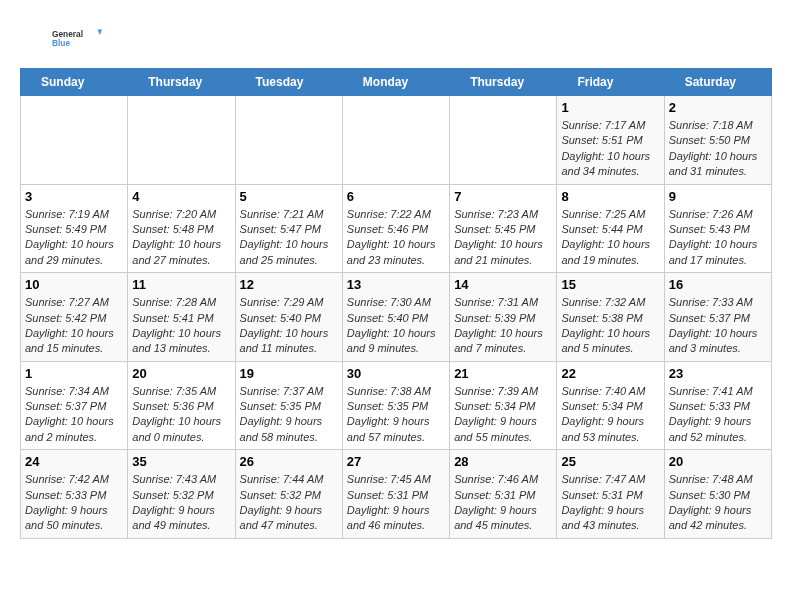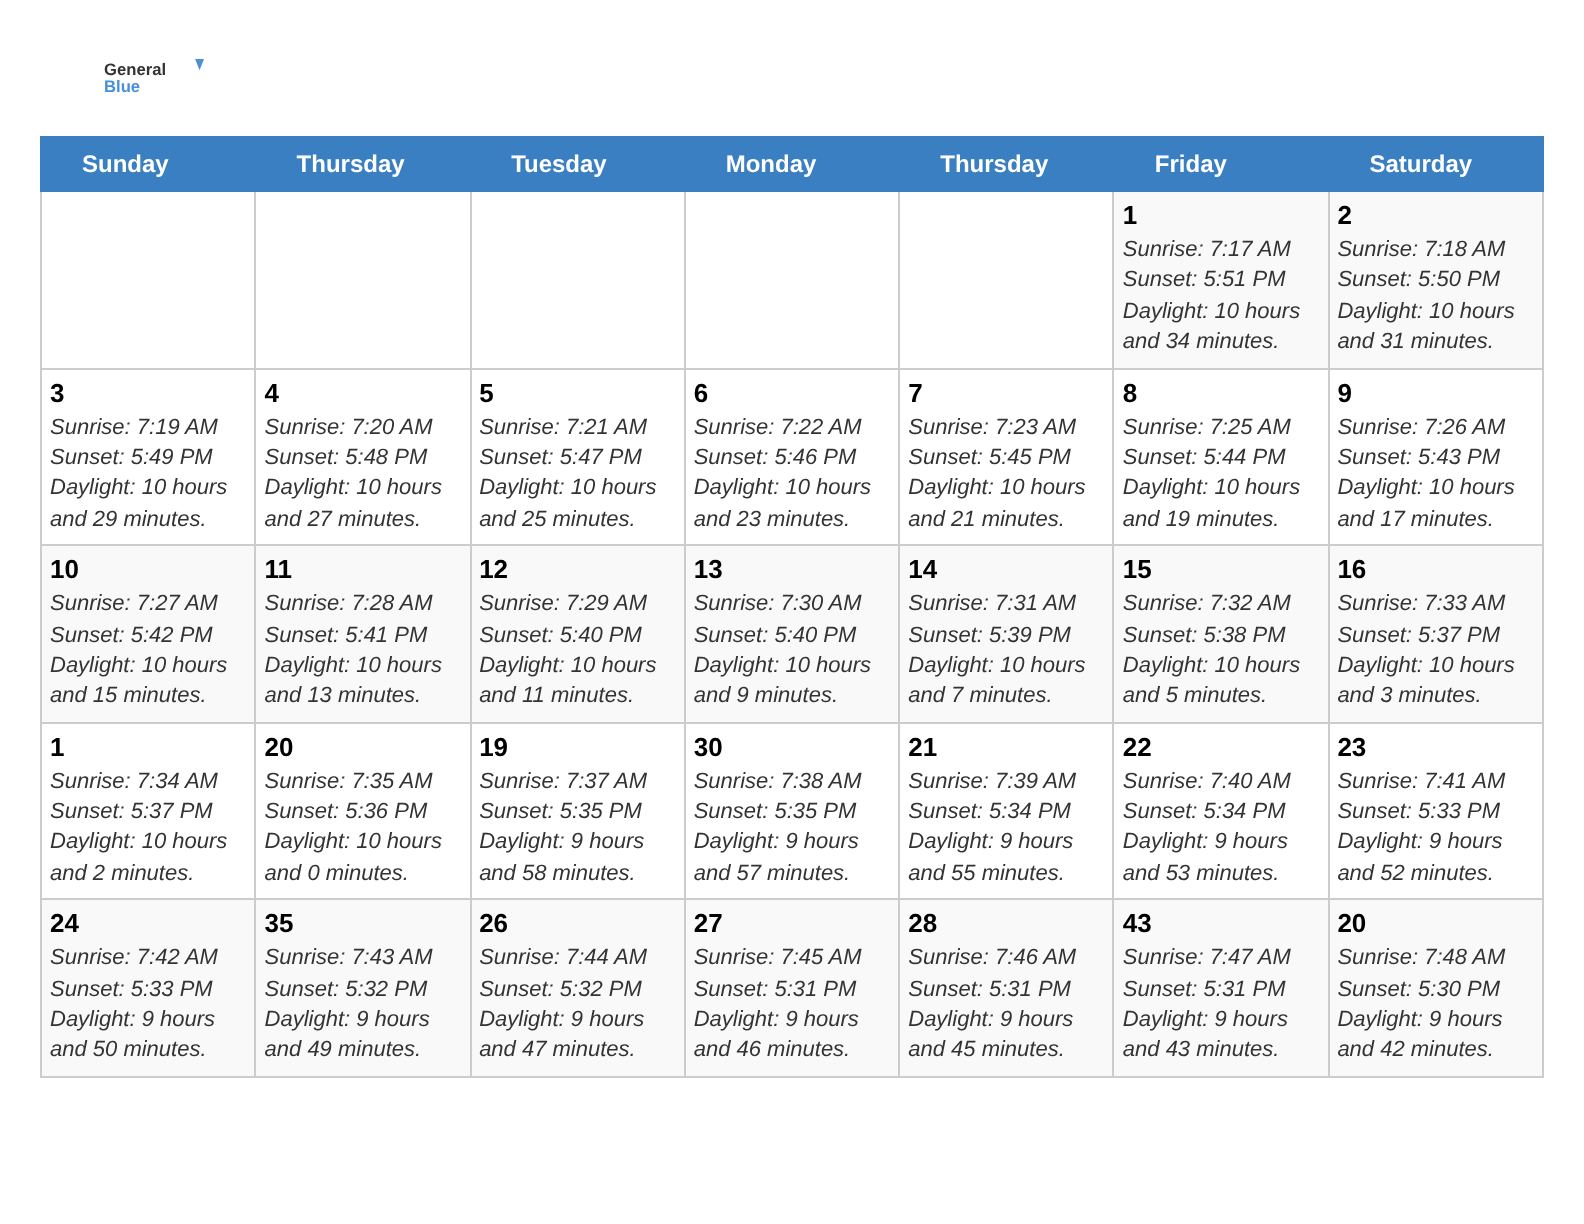--- a/index.html
+++ b/index.html
@@ -227,21 +227,21 @@
         </td>
         <td>
           <span class="day-number">27</span>
           <div class="day-info">Sunrise: 7:45 AM<br>Sunset: 5:31 PM<br>Daylight: 9 hours and 46 minutes.</div>
         </td>
         <td>
           <span class="day-number">28</span>
           <div class="day-info">Sunrise: 7:46 AM<br>Sunset: 5:31 PM<br>Daylight: 9 hours and 45 minutes.</div>
         </td>
         <td>
-          <span class="day-number">43</span>
+          <span class="day-number">25</span>
           <div class="day-info">Sunrise: 7:47 AM<br>Sunset: 5:31 PM<br>Daylight: 9 hours and 43 minutes.</div>
         </td>
         <td>
           <span class="day-number">20</span>
           <div class="day-info">Sunrise: 7:48 AM<br>Sunset: 5:30 PM<br>Daylight: 9 hours and 42 minutes.</div>
         </td>
       </tr>
     </tbody>
 </table>
 

